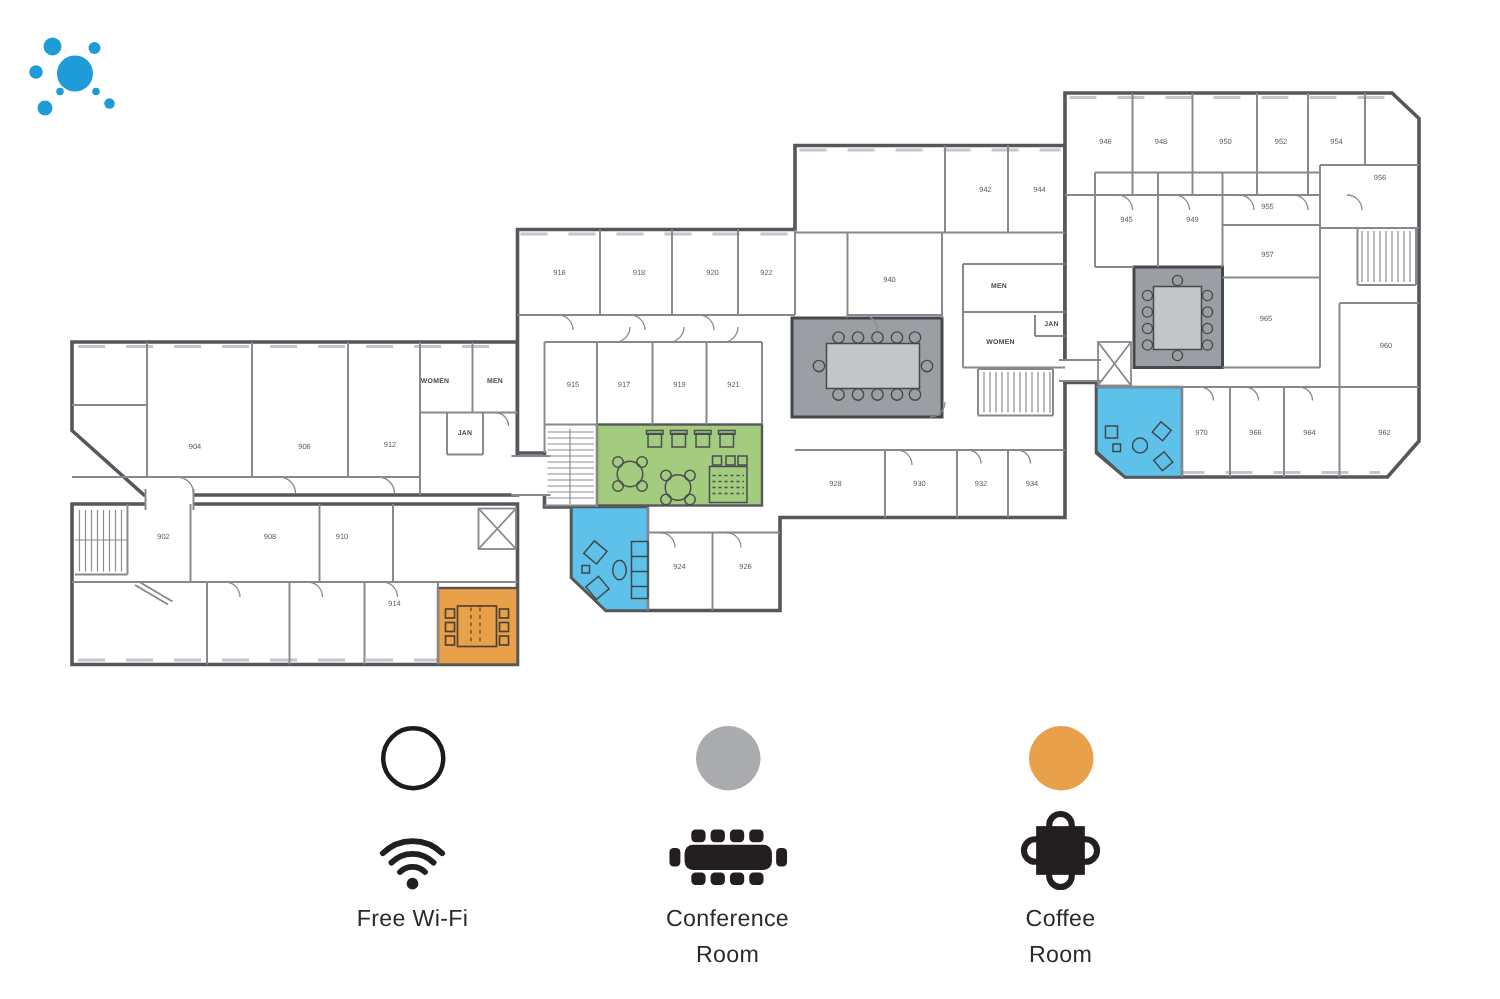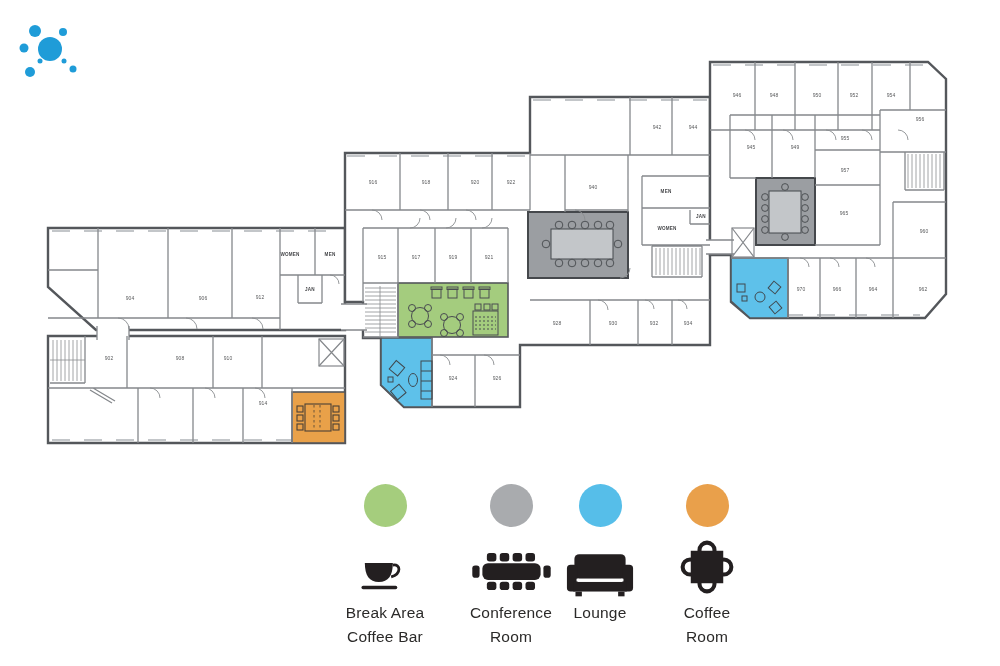--- a/index.html
+++ b/index.html
@@ -274,35 +274,38 @@
 
   <div class="labels-layer">
       <span class="restroom-label" style="left: 290px; top: 254px;">WOMEN</span>
       <span class="restroom-label" style="left: 330px; top: 254px;">MEN</span>
       <span class="restroom-label" style="left: 310px; top: 289px;">JAN</span>
       <span class="restroom-label" style="left: 666px; top: 191px;">MEN</span>
       <span class="restroom-label" style="left: 667px; top: 228px;">WOMEN</span>
       <span class="restroom-label" style="left: 701px; top: 216px;">JAN</span>
     </div>
 
-
-  <div class="legend-item" style="left:320px">
-    <div class="legend-circle" style="background: rgb(165, 205, 125);"></div>
+  <div class="legend-item" style="left:210px">
+    <div class="legend-circle ring" style="background: rgb(255, 255, 255);"></div>
     <div class="legend-iconbox">
-      <svg width="56" height="42" viewBox="0 0 100 70">
-        <path d="M14,8 H64 C64,30 56,42 39,42 C22,42 14,30 14,8 Z" fill="#231f20"></path>
-        <path d="M64,12 C78,9 80,28 61,33" stroke="#231f20" stroke-width="5" fill="none"></path>
-        <rect x="8" y="49" width="64" height="6" rx="3" fill="#231f20"></rect>
+      <svg width="52" height="52" viewBox="0 0 100 100">
+        <g stroke="#231f20" fill="none" stroke-width="7.5" stroke-linecap="round">
+          <path d="M34,66 A23,23 0 0 1 66,66"></path>
+          <path d="M23,54 A38,38 0 0 1 77,54"></path>
+          <path d="M12,42 A54,54 0 0 1 88,42"></path>
+        </g>
+        <circle cx="50" cy="81" r="7.5" fill="#231f20"></circle>
       </svg>
     </div>
-    <div class="legend-label">Break Area</div>
-    <div class="legend-label">Coffee Bar</div>
+    <div class="legend-label">Free Wi-Fi</div>
+    <div class="legend-label"></div>
   </div>
 
-  <div class="legend-item" style="left:446px">
+
+  <div class="legend-item" style="left:420px">
     <div class="legend-circle" style="background: rgb(169, 171, 174);"></div>
     <div class="legend-iconbox">
       <svg width="95" height="56" viewBox="0 0 160 100">
         <g fill="#231f20">
           <rect x="36" y="18" width="17" height="15" rx="5"></rect>
             <rect x="59" y="18" width="17" height="15" rx="5"></rect>
           <rect x="82" y="18" width="17" height="15" rx="5"></rect>
             <rect x="105" y="18" width="17" height="15" rx="5"></rect>
           <rect x="36" y="69" width="17" height="15" rx="5"></rect>
             <rect x="59" y="69" width="17" height="15" rx="5"></rect>
@@ -311,38 +314,20 @@
           <rect x="10" y="40" width="13" height="22" rx="5"></rect>
             <rect x="137" y="40" width="13" height="22" rx="5"></rect>
           <rect x="28" y="36" width="104" height="30" rx="10"></rect>
         </g>
       </svg>
     </div>
     <div class="legend-label">Conference</div>
     <div class="legend-label">Room</div>
   </div>
 
-  <div class="legend-item" style="left:535px">
-    <div class="legend-circle" style="background: rgb(86, 190, 233);"></div>
-    <div class="legend-iconbox">
-      <svg width="76" height="48" viewBox="0 0 140 90">
-        <g fill="#231f20">
-          <rect x="22" y="6" width="96" height="46" rx="9"></rect>
-          <rect x="8" y="26" width="20" height="50" rx="7"></rect>
-          <rect x="112" y="26" width="20" height="50" rx="7"></rect>
-          <rect x="20" y="58" width="100" height="18"></rect>
-          <rect x="24" y="76" width="12" height="9"></rect>
-            <rect x="104" y="76" width="12" height="9"></rect>
-        </g>
-        <rect x="26" y="52" width="88" height="5" fill="#ffffff"></rect>
-      </svg>
-    </div>
-    <div class="legend-label">Lounge</div>
-    <div class="legend-label"></div>
-  </div>
 
   <div class="legend-item" style="left:642px">
     <div class="legend-circle" style="background: rgb(233, 160, 75);"></div>
     <div class="legend-iconbox">
       <svg width="58" height="64" viewBox="0 0 100 104">
         <g stroke="#231f20" stroke-width="7" fill="none">
           <circle cx="50" cy="23" r="13"></circle>
             <circle cx="50" cy="81" r="13"></circle>
           <circle cx="21" cy="52" r="13"></circle>
             <circle cx="79" cy="52" r="13"></circle>

